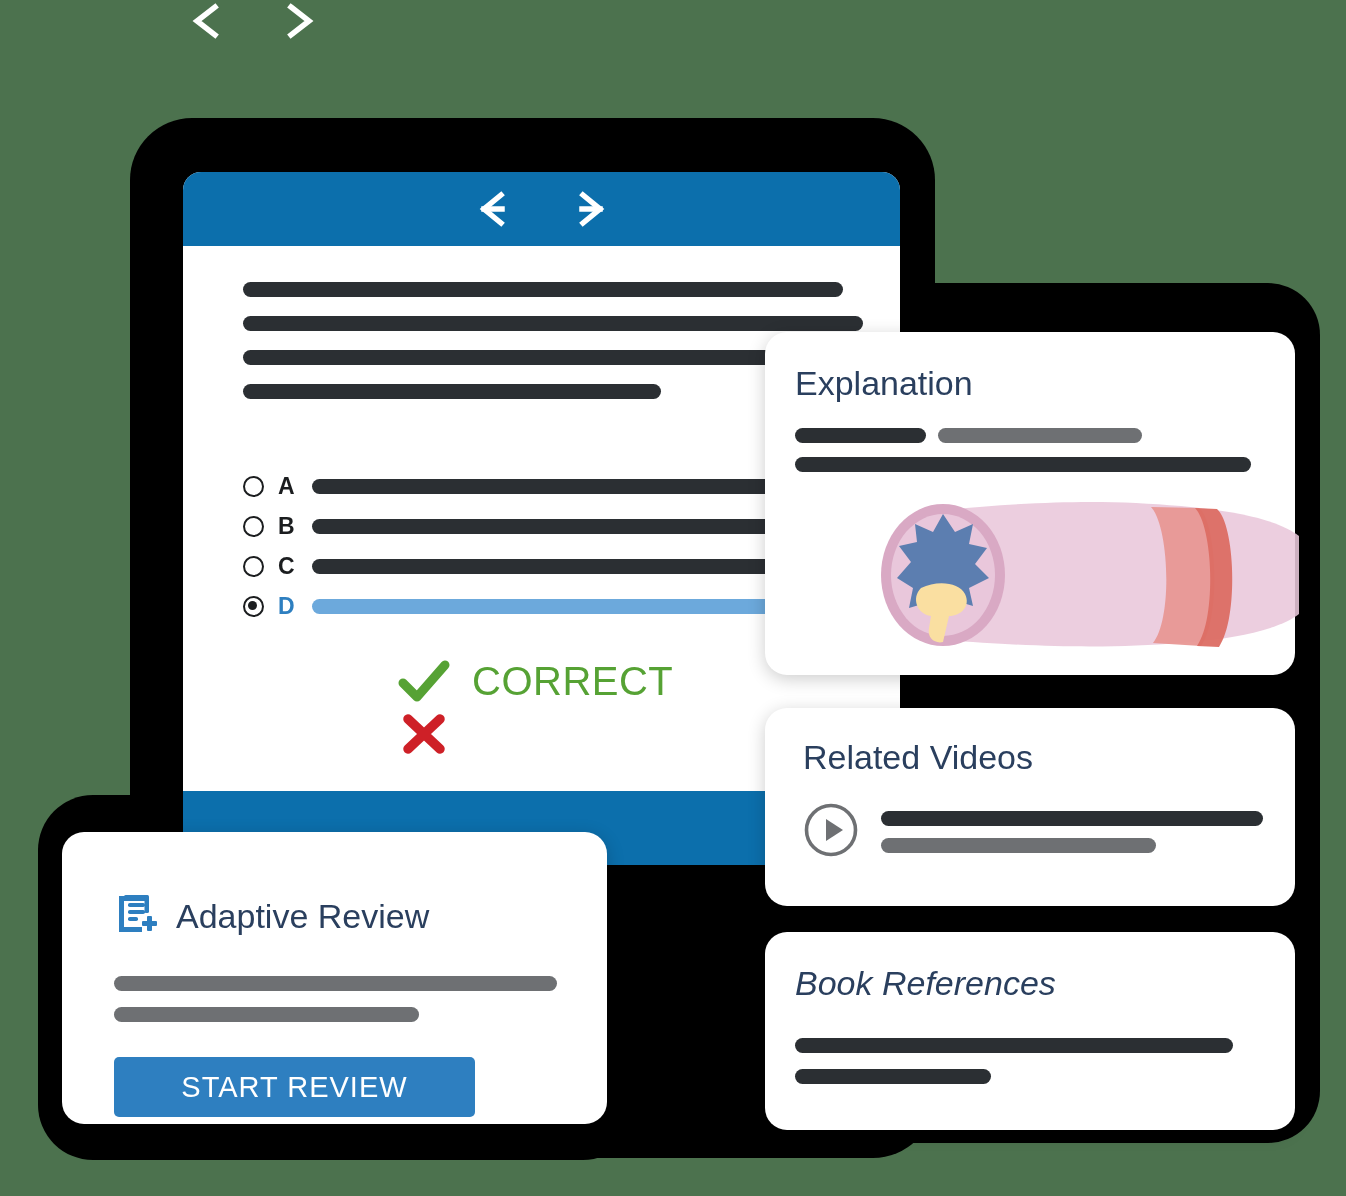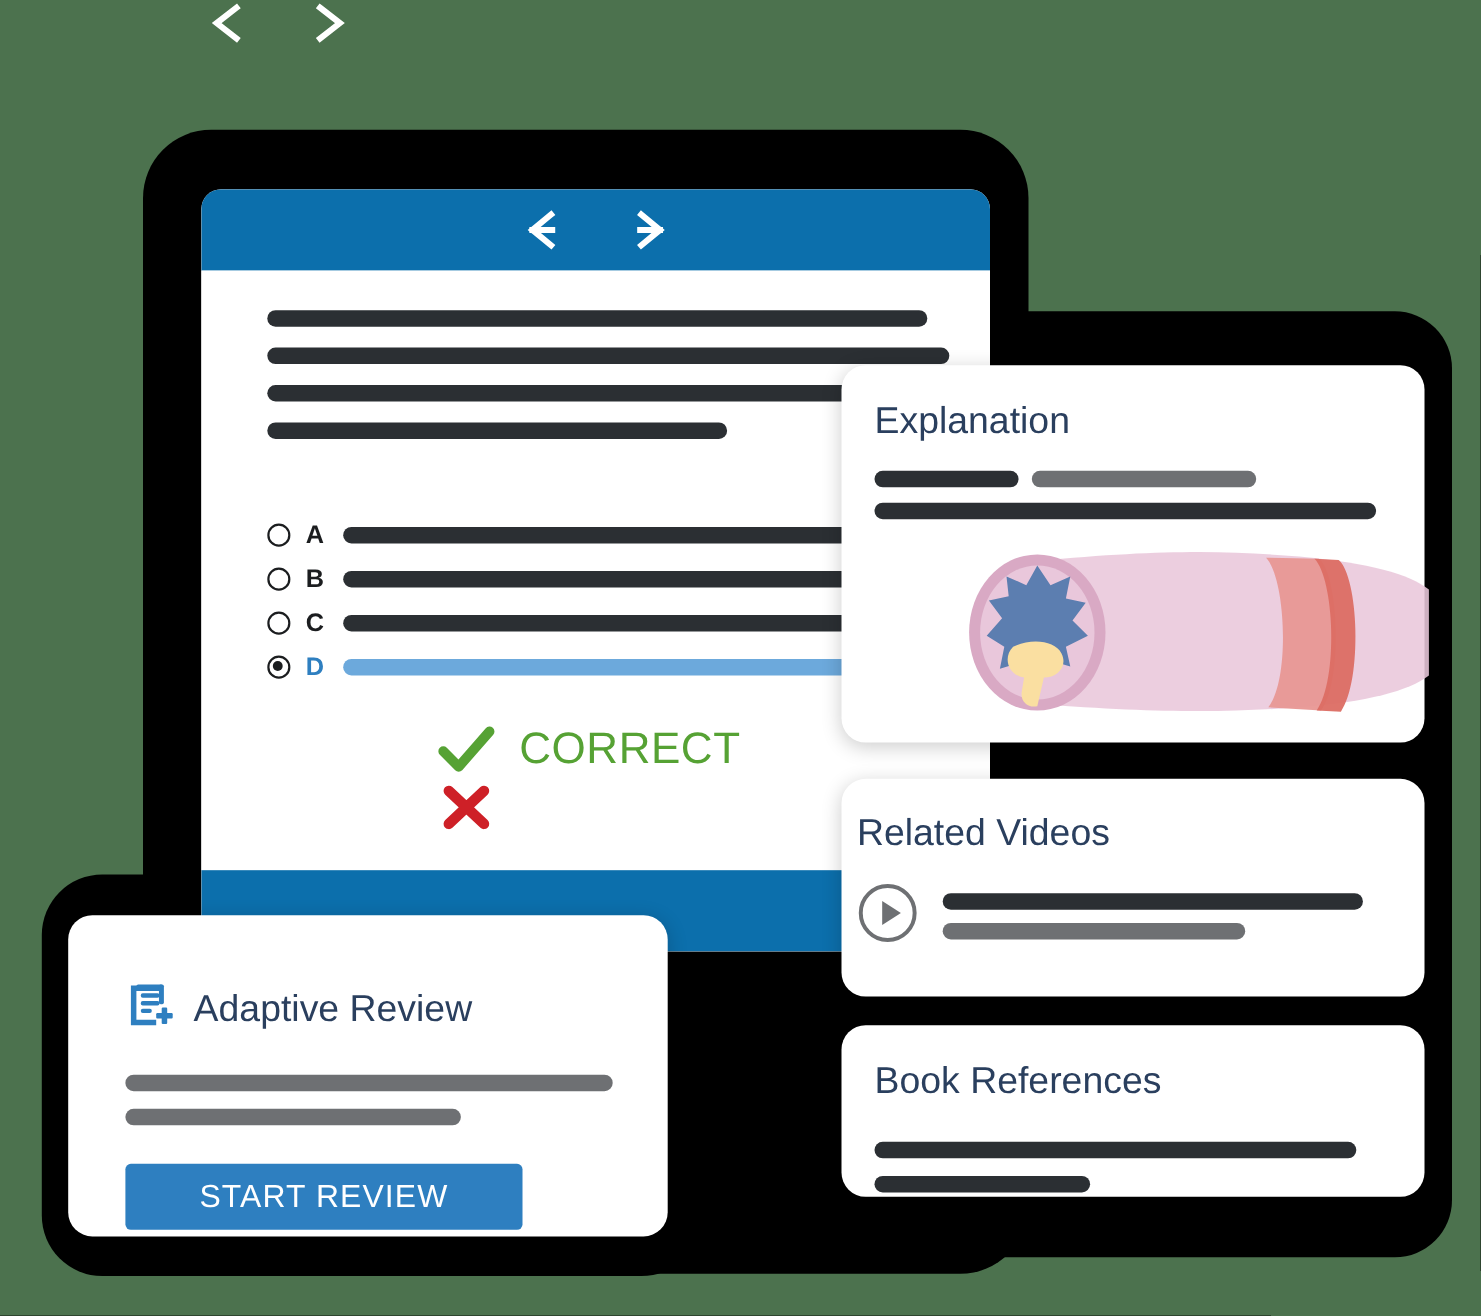--- a/index.html
+++ b/index.html
@@ -223,43 +223,44 @@
     position: relative;
     margin-left: 56px;
   }
 
   
   .card-videos {
     left: 765px;
     top: 708px;
     width: 530px;
     height: 198px;
-    padding: 32px 30px 0 14px;
+    padding: 32px 30px 0 38px;
   }
   .video-row {
     margin-top: 28px;
     display: flex;
     align-items: center;
     gap: 22px;
   }
   .video-lines {
     display: flex;
     flex-direction: column;
     gap: 12px;
   }
   .video-lines .bar:nth-child(1) { width: 382px; }
   .video-lines .bar:nth-child(2) { width: 275px; }
 
   
   .card-books {
     left: 765px;
     top: 932px;
     width: 530px;
-    height: 156px;
+    height: 198px;
     padding: 34px 30px 0 30px;
+    font-style: italic;
   }
   .book-lines {
     margin-top: 38px;
     display: flex;
     flex-direction: column;
     gap: 16px;
   }
   .book-lines .bar:nth-child(1) { width: 438px; }
   .book-lines .bar:nth-child(2) { width: 196px; }
 

